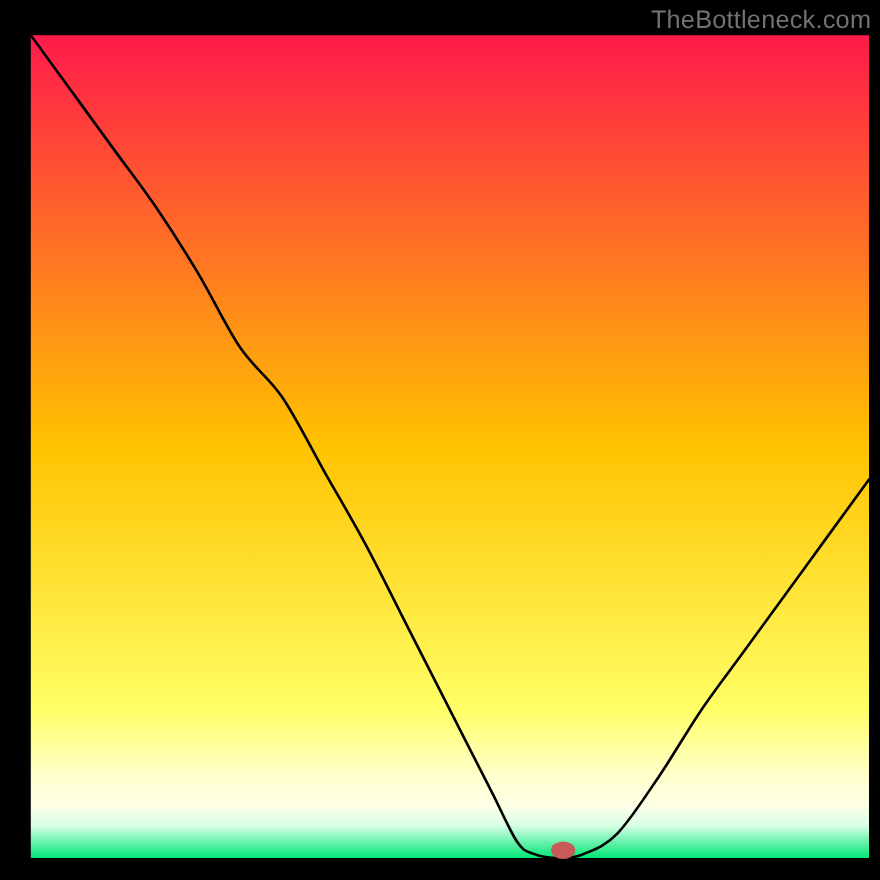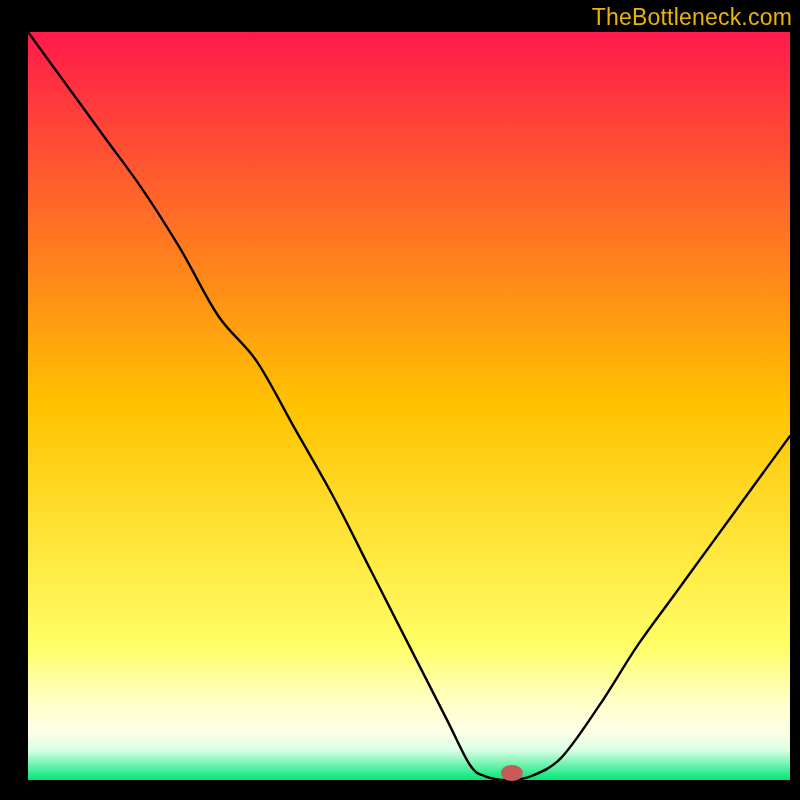--- a/index.html
+++ b/index.html
@@ -13,21 +13,21 @@
 .stage {
   position: relative;
   width: 800px;
   height: 800px;
 }
 .watermark {
   position: absolute;
   top: 4px;
   right: 8px;
   font: 23px Arial, Helvetica, sans-serif;
-  color: #eab308;
+  color: #737373;
   letter-spacing: 0.2px;
   user-select: none;
 }
 svg { display: block; }
 </style>
 </head>
 <body>
 
 <div class="stage">
   <div class="watermark">TheBottleneck.com</div>

